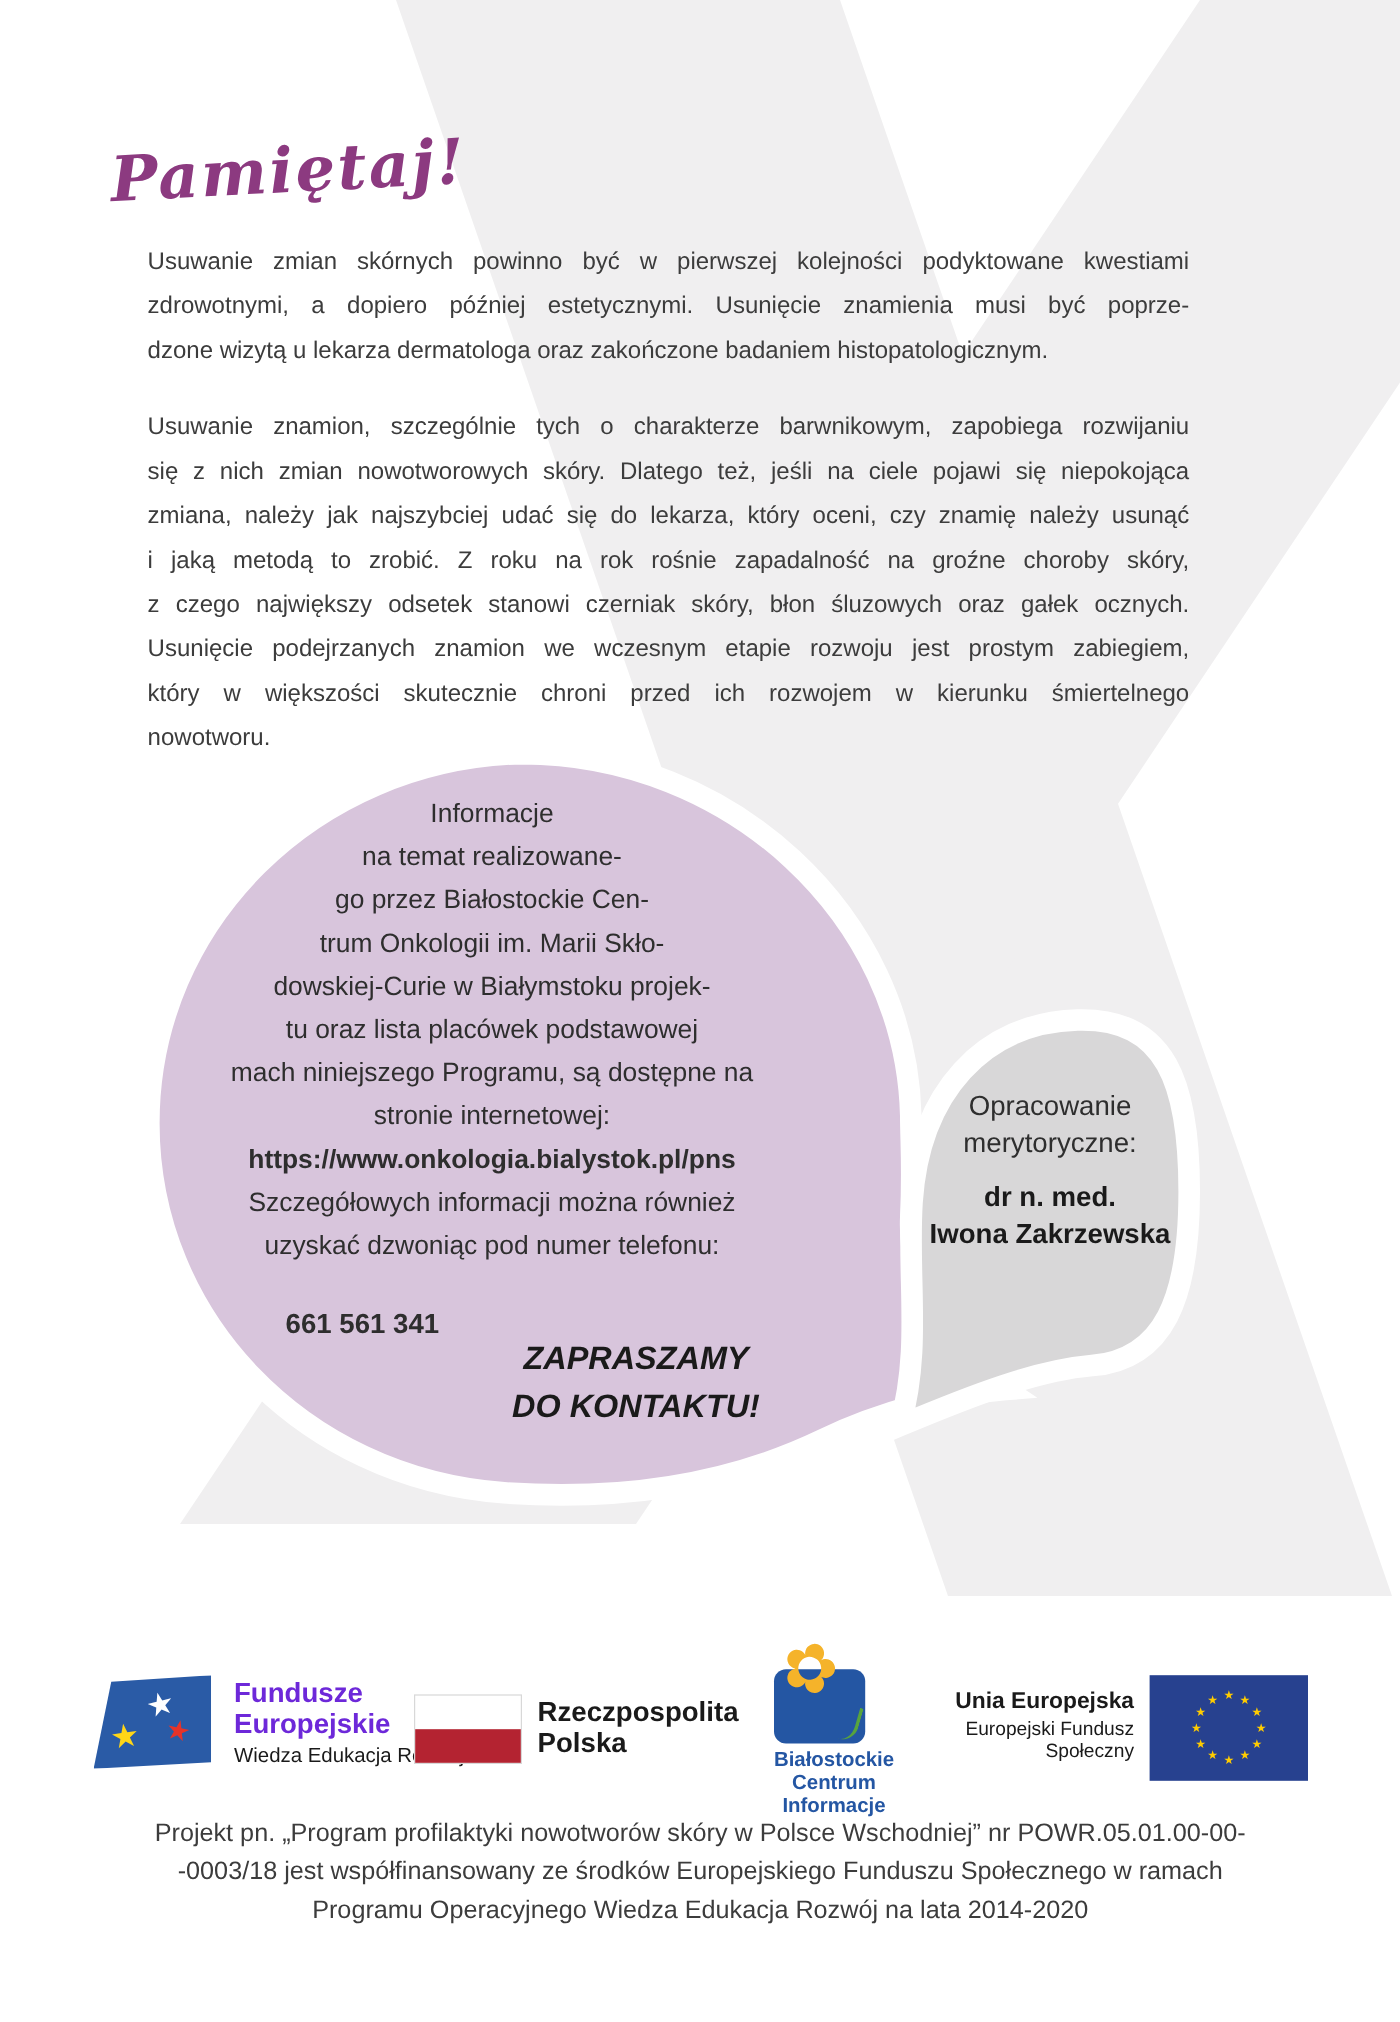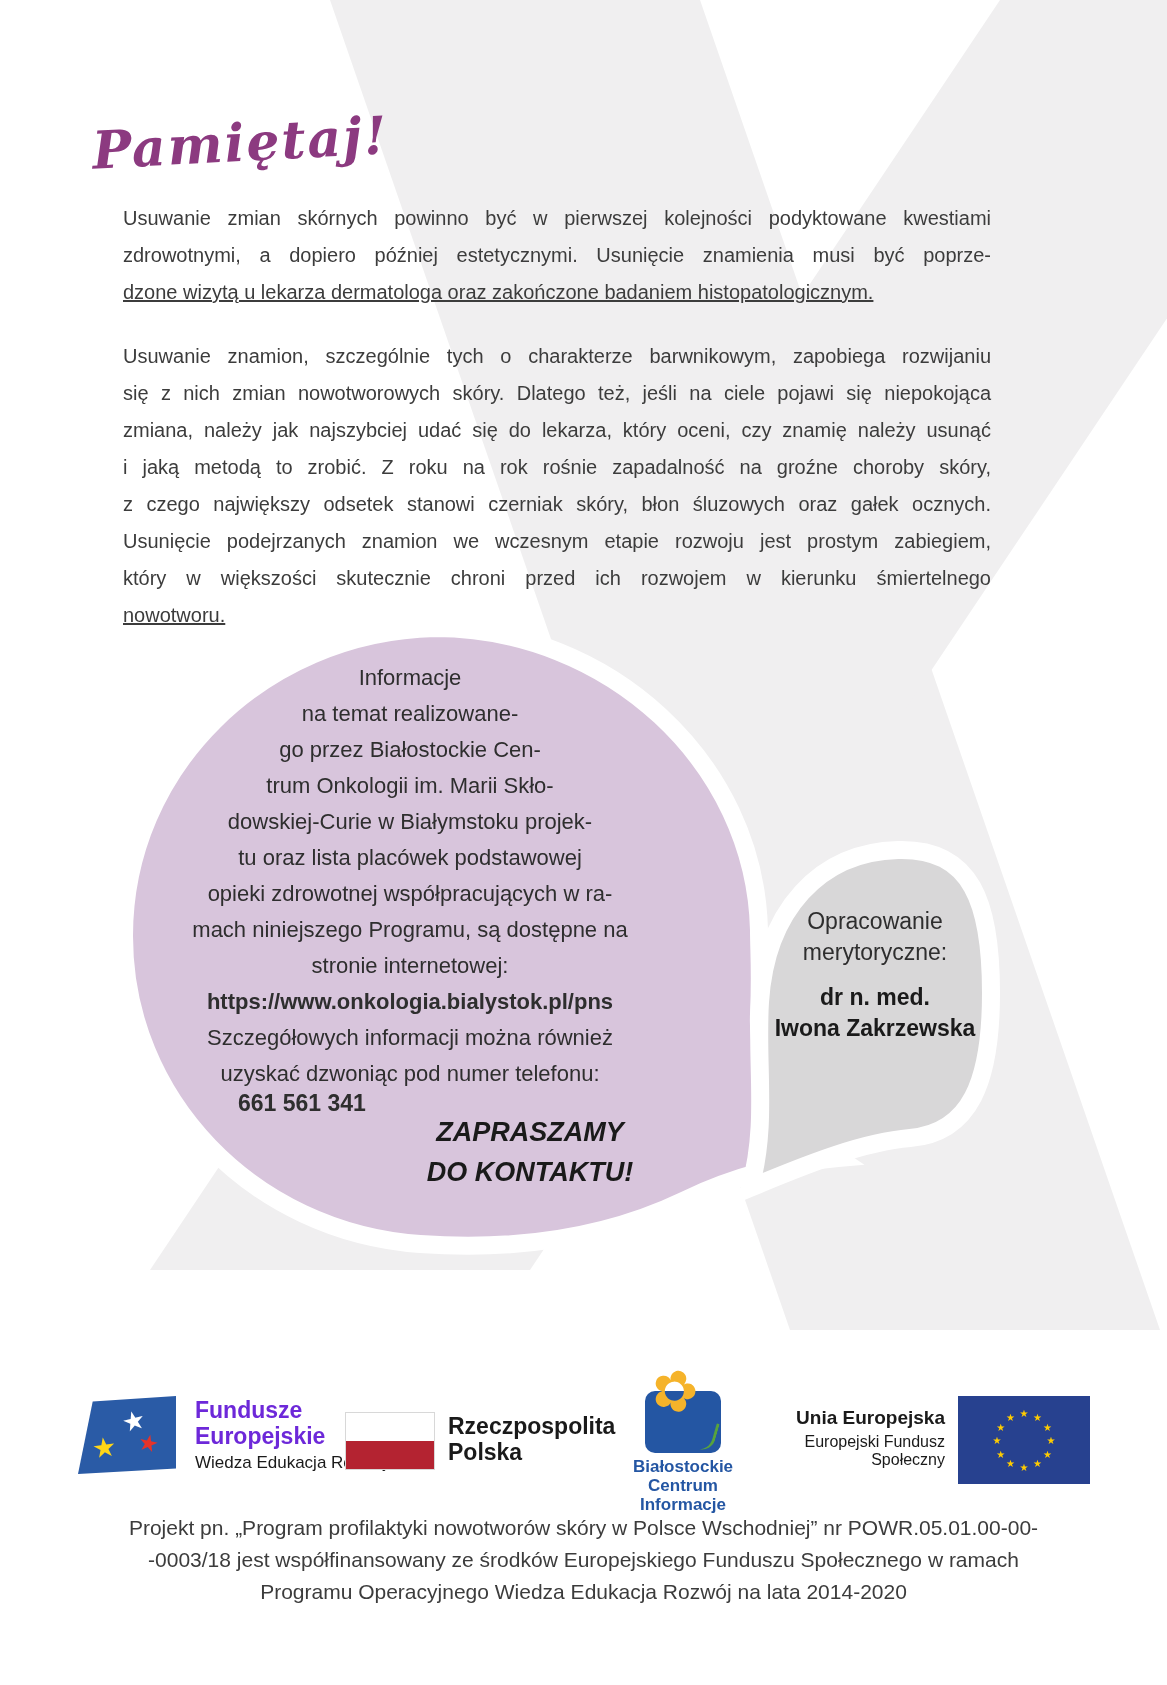--- a/index.html
+++ b/index.html
@@ -14,21 +14,21 @@
     position:absolute; left:92px; top:112px;
     font-family:"DejaVu Serif", serif; font-style:italic; font-weight:700;
     font-size:52px; color:#8c3a80; letter-spacing:2px; transform:rotate(-3deg);
   }
 
   
   .para { position:absolute; left:123px; width:868px; font-size:20px; line-height:37px; color:#3c3c3c; }
   .para.p1 { top:200px; }
   .para.p2 { top:338px; }
   .justified > div { text-align:justify; text-align-last:justify; }
-  .justified > div:last-child { text-align-last:left;text-decoration:underline; }
+  .justified > div:last-child { text-align-last:left; }
   .centered  > div { text-align:center; }
 
   
   .info-text { position:absolute; left:150px; top:660px; width:520px; font-size:22px; line-height:36px; color:#2e2e2e; }
   .info-url  { display:block; text-align:center; font-weight:700; color:#2e2e2e; text-decoration:none; line-height:36px; }
   .info-phone { position:absolute; left:238px; top:1090px; font-size:23px; font-weight:700; color:#2e2e2e; }
   .info-cta { position:absolute; left:405px; top:1112px; width:250px; font-size:27px; line-height:40px;
               font-weight:700; font-style:italic; color:#1a1a1a; }
   .info-cta > div { text-align:center; }
 
@@ -52,21 +52,21 @@
   .pl-flag { position:absolute; left:345px; top:27px; width:88px; height:56px; border:1px solid #d8d8d8; background:#ffffff; }
   .pl-flag .red { position:absolute; left:0; bottom:0; width:100%; height:50%; background:#b42331; }
   .pl-text { position:absolute; left:448px; top:28px; font-size:23px; font-weight:700; line-height:26px; color:#1a1a1a; }
 
   .bco { position:absolute; left:595px; top:0; width:176px; height:130px; }
   .bco-square { position:absolute; left:50px; top:6px; width:76px; height:62px; background:#2456a3; border-radius:10px; }
   .bco-flower { position:absolute; left:56px; top:-22px; font-family:"DejaVu Sans", sans-serif;
                 font-size:56px; color:#f5b32a; transform:rotate(18deg); line-height:1; }
   .bco-stem { position:absolute; left:104px; top:36px; width:14px; height:30px;
               border-right:3px solid #57a33d; border-radius:0 0 14px 0; transform:rotate(16deg); }
-  .bco-text { position:absolute; left:0; top:72px; width:176px; text-align:center;
+  .bco-text { position:absolute; left:12px; top:72px; width:176px; text-align:center;
               color:#2456a3; font-size:17px; font-weight:700; line-height:19px; }
 
   .eu-text { position:absolute; left:735px; top:20px; width:210px; text-align:right; color:#1a1a1a; }
   .eu-name { font-size:19px; font-weight:700; line-height:26px; }
   .eu-sub  { font-size:16px; margin-top:2px; }
   .eu-flag { position:absolute; left:958px; top:11px; width:132px; height:88px; background:#27418f; }
   .eu-star { position:absolute; font-size:10px; color:#ffcc00; transform:translate(-50%,-50%); }
 
   
   .footer { position:absolute; left:60px; top:1512px; width:1047px; font-size:21px; line-height:32px; color:#3c3c3c; }
@@ -115,21 +115,20 @@
     </div>
 
   <div class="info-text">
     <div class="centered">
         <div>Informacje</div>
         <div>na temat realizowane-</div>
         <div>go przez Białostockie Cen-</div>
         <div>trum Onkologii im. Marii Skło-</div>
         <div>dowskiej-Curie w Białymstoku projek-</div>
         <div>tu oraz lista placówek podstawowej</div>
-        <div>opieki zdrowotnej współpracujących w ra-</div>
         <div>mach niniejszego Programu, są dostępne na</div>
         <div>stronie internetowej:</div>
       </div>
     <span class="info-url">https://www.onkologia.bialystok.pl/pns</span>
     <div class="centered">
         <div>Szczegółowych informacji można również</div>
         <div>uzyskać dzwoniąc pod numer telefonu:</div>
       </div>
   </div>
 

